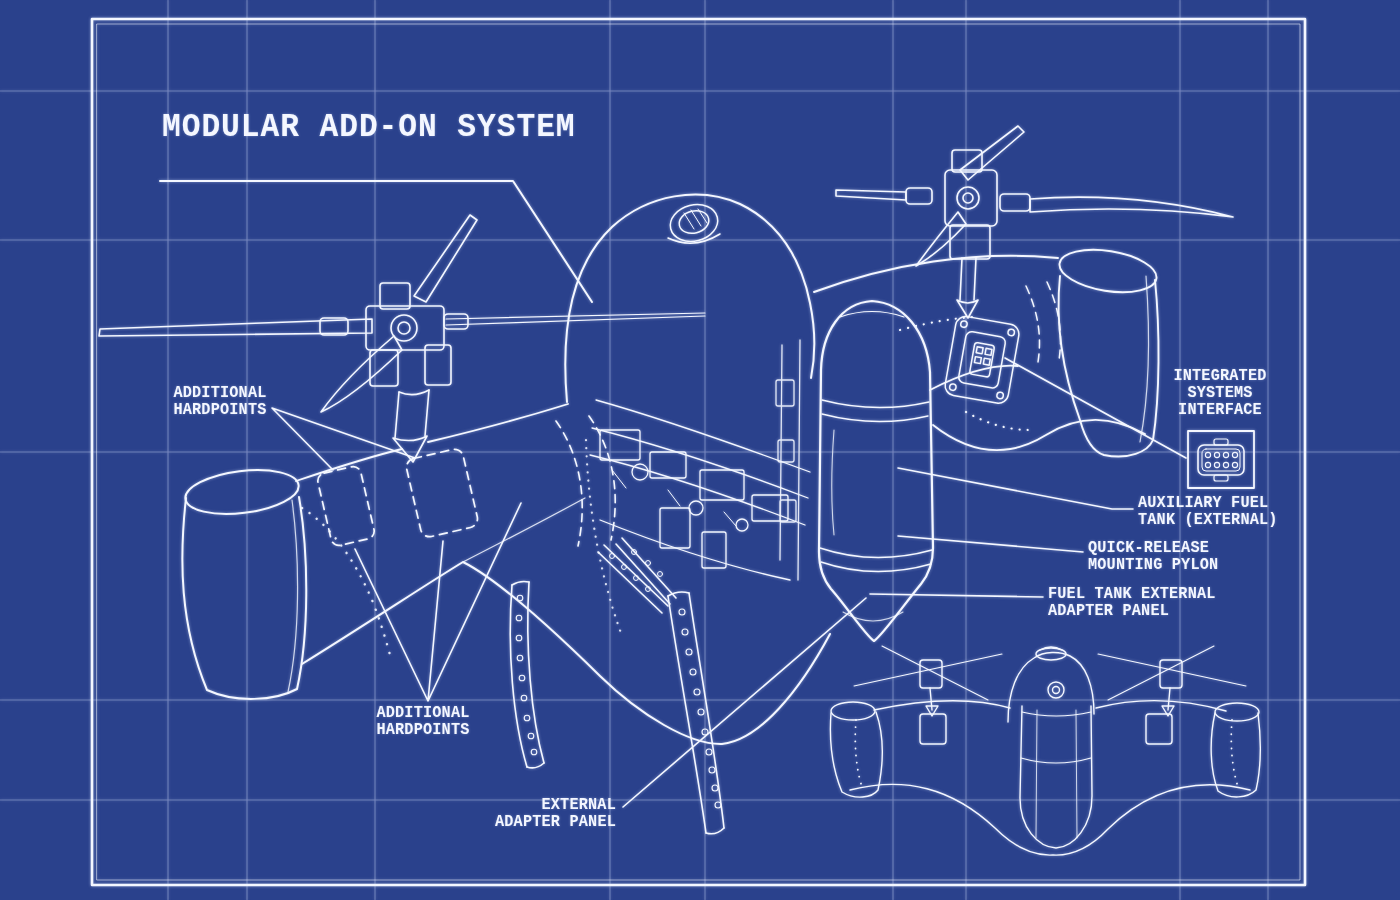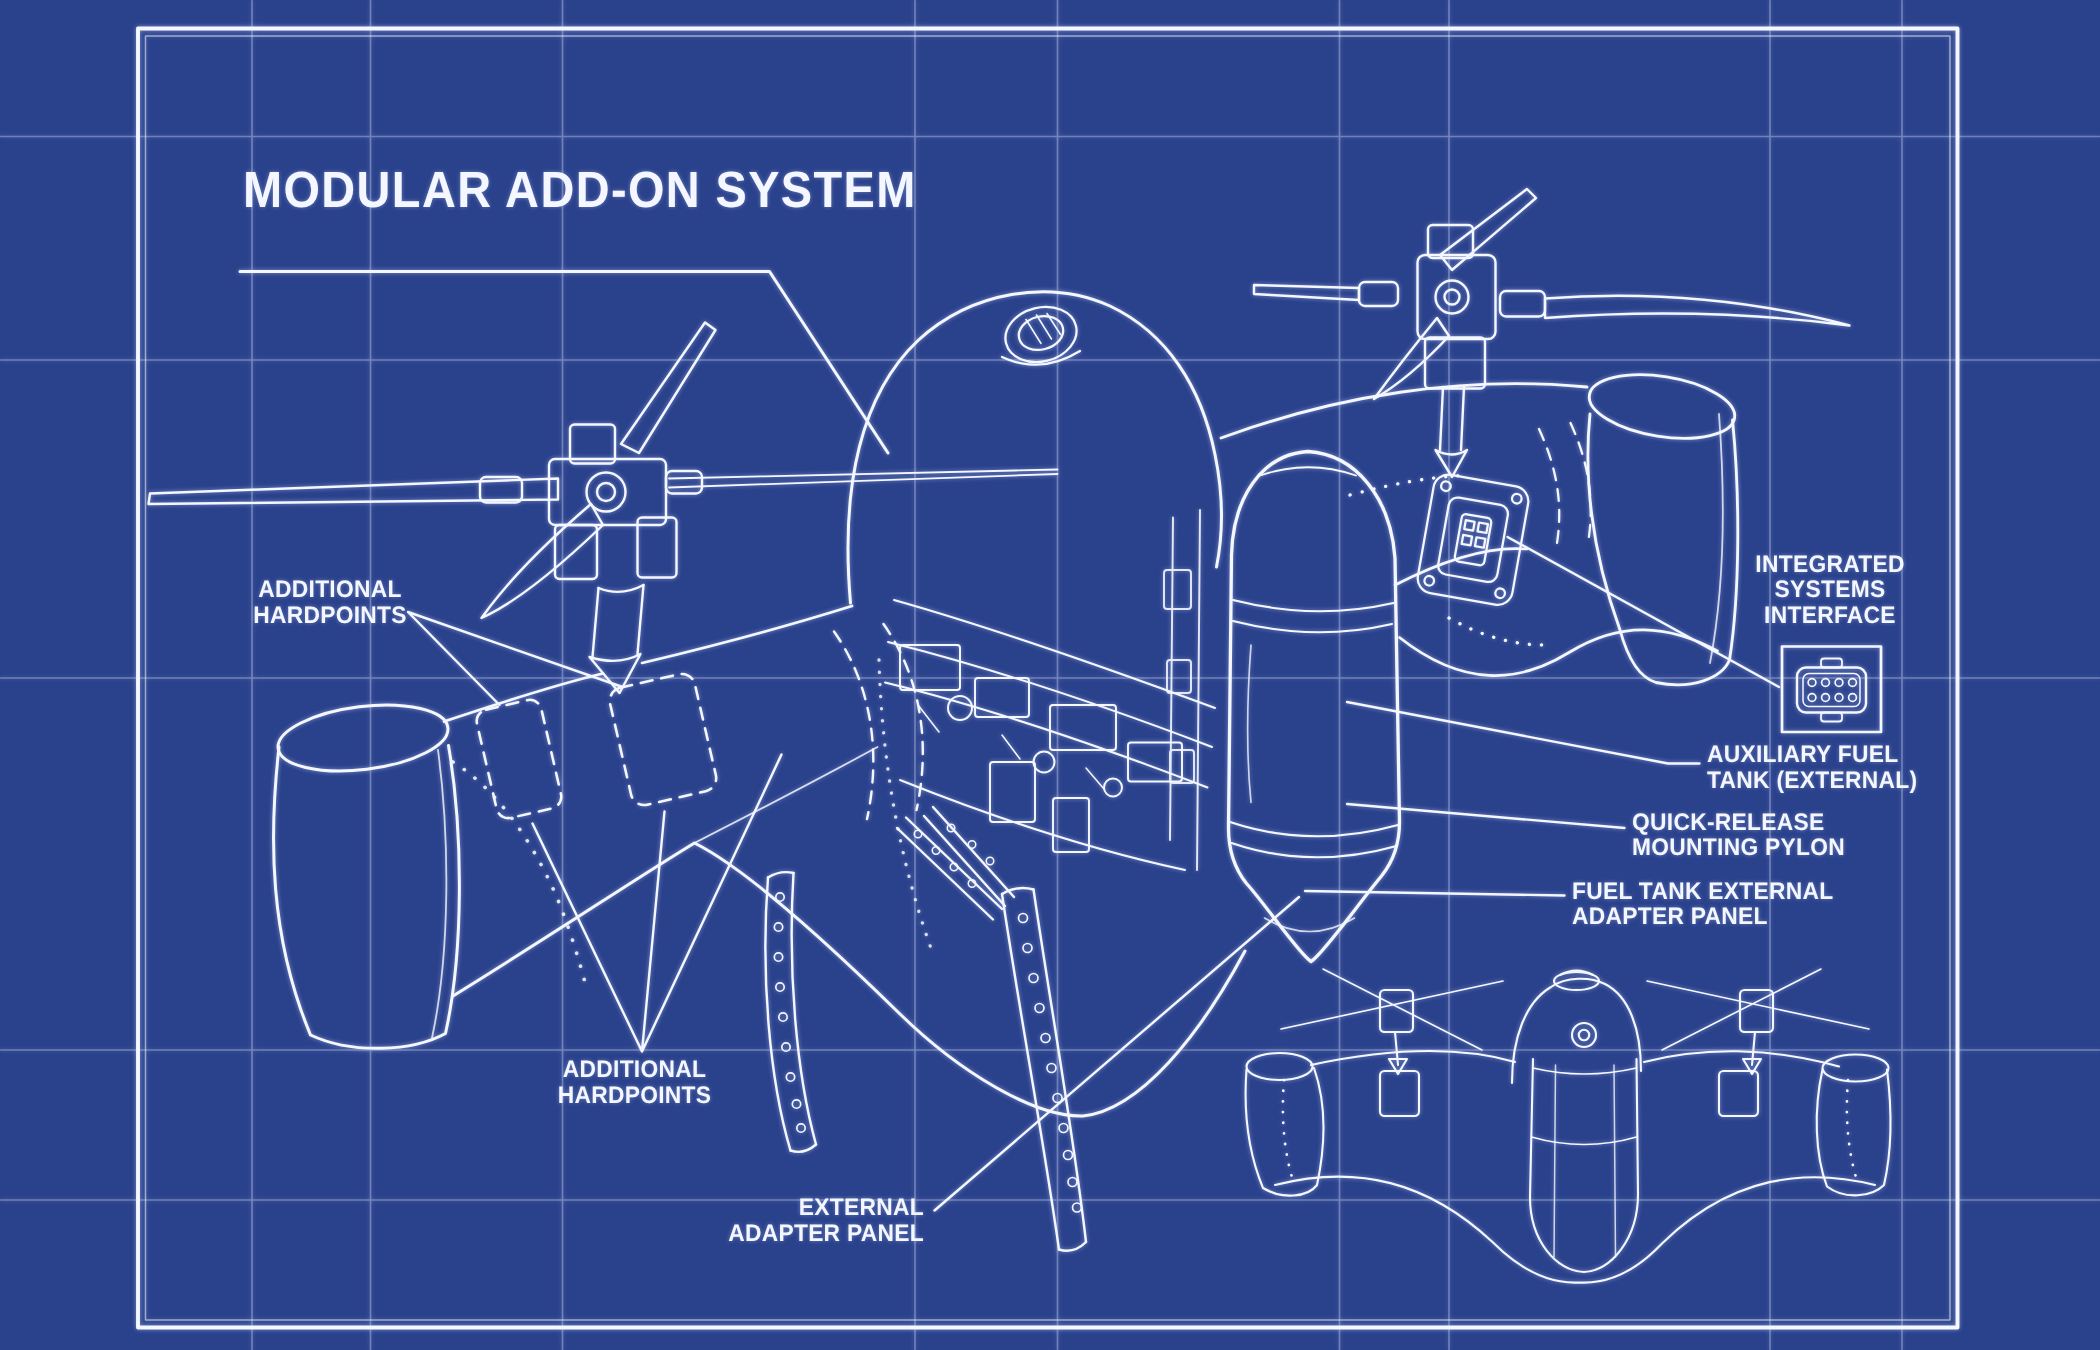--- a/index.html
+++ b/index.html
@@ -1,20 +1,20 @@
 <!DOCTYPE html>
 <html style="--background: #2A418C; --ink: #F4F7FF; --grid: #B8C4E8; --frame: #F4F7FF;"><head>
 <meta charset="utf-8">
 <style>
   :root{
     --background:#2A418C; --ink:#F4F7FF; --grid:#B8C4E8; --frame:#F4F7FF;
   }
   html,body{margin:0;padding:0;}
   body{width:1400px;height:900px;overflow:hidden;background:var(--background);}
-  .canvas{position:relative;width:1400px;height:900px;font-family:Liberation Sans, sans-serif;}
+  .canvas{position:relative;width:1400px;height:900px;font-family:Liberation Mono, monospace;}
   svg.art{position:absolute;left:0;top:0;filter:drop-shadow(0 0 1.5px rgba(205,220,255,.55));}
   .label{position:absolute;color:var(--ink);font-weight:700;
          text-shadow:0 0 3px rgba(210,225,255,.40);}
   .title{font-size:34px;letter-spacing:1px;white-space:nowrap;
          transform:scaleX(.92);transform-origin:0 50%;}
   .callout{font-size:16px;line-height:17px;letter-spacing:.2px;transform:scaleX(.95);}
   .align-c{text-align:center;transform-origin:center top;}
   .align-l{text-align:left;transform-origin:left top;}
   .align-r{text-align:right;transform-origin:right top;}
   .callout div{white-space:nowrap;}

